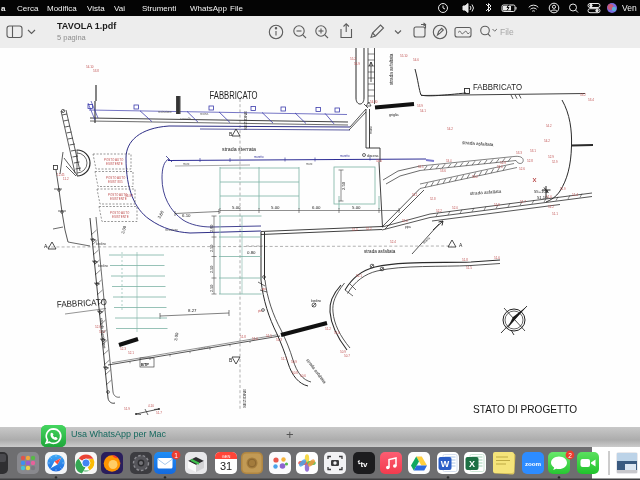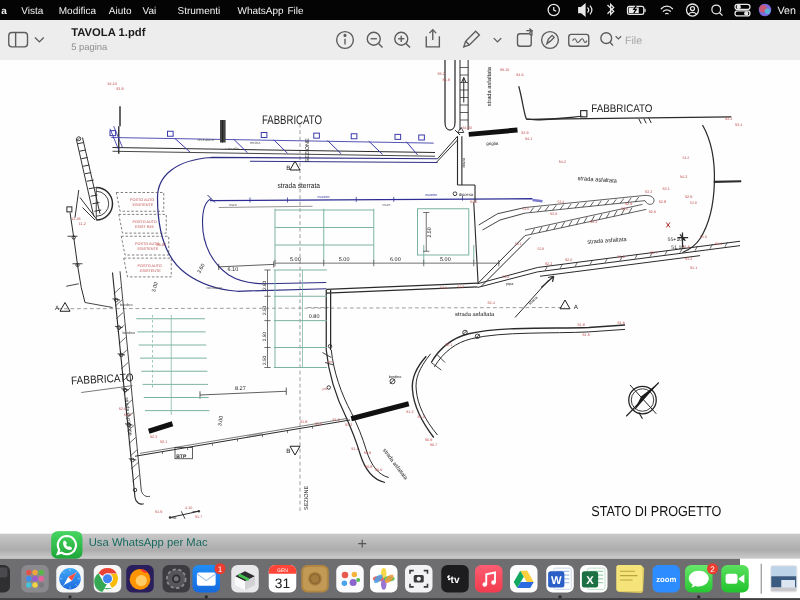--- a/index.html
+++ b/index.html
@@ -16,23 +16,23 @@
 #plus{position:absolute;left:286px;top:0px;font-size:13px;color:#555}
 #pill{position:absolute;left:306px;top:1px;width:170px;height:19px;background:#c2c2c2;border-radius:6px}
 #ptxt{position:absolute;left:38px;top:3px;font-size:8.5px;color:#6f6f6f}
 #dock{position:absolute;left:0;top:447px;width:592px;height:33px;background:#6e6e70}
 </style></head>
 <body>
 <div id="scr">
 
 <div id="menubar">
  <span class="it" style="left:1px;font-weight:bold">a</span>
- <span class="it" style="left:17px">Vista</span>
+ <span class="it" style="left:17px">Cerca</span>
  <span class="it" style="left:47px">Modifica</span>
- <span class="it" style="left:87px">Aiuto</span>
+ <span class="it" style="left:87px">Vista</span>
  <span class="it" style="left:114px">Vai</span>
  <span class="it" style="left:142px">Strumenti</span>
  <span class="it" style="left:190px">WhatsApp</span>
  <span class="it" style="left:230px">File</span>
  <svg style="position:absolute;right:0;top:0" width="210" height="16" viewBox="0 0 210 16">
   <g stroke="#e8e8e8" fill="none" stroke-width="1">
    <circle cx="13" cy="8" r="4.5"></circle>
           <path d="M13 5.5 V8 L15 9"></path>
    <path d="M33 6 h2 l3-2.5 v9 l-3-2.5 h-2 z" fill="#e8e8e8"></path>
           <path d="M40 6 q2 2 0 4 M42 4.5 q3 3.5 0 7"></path>

